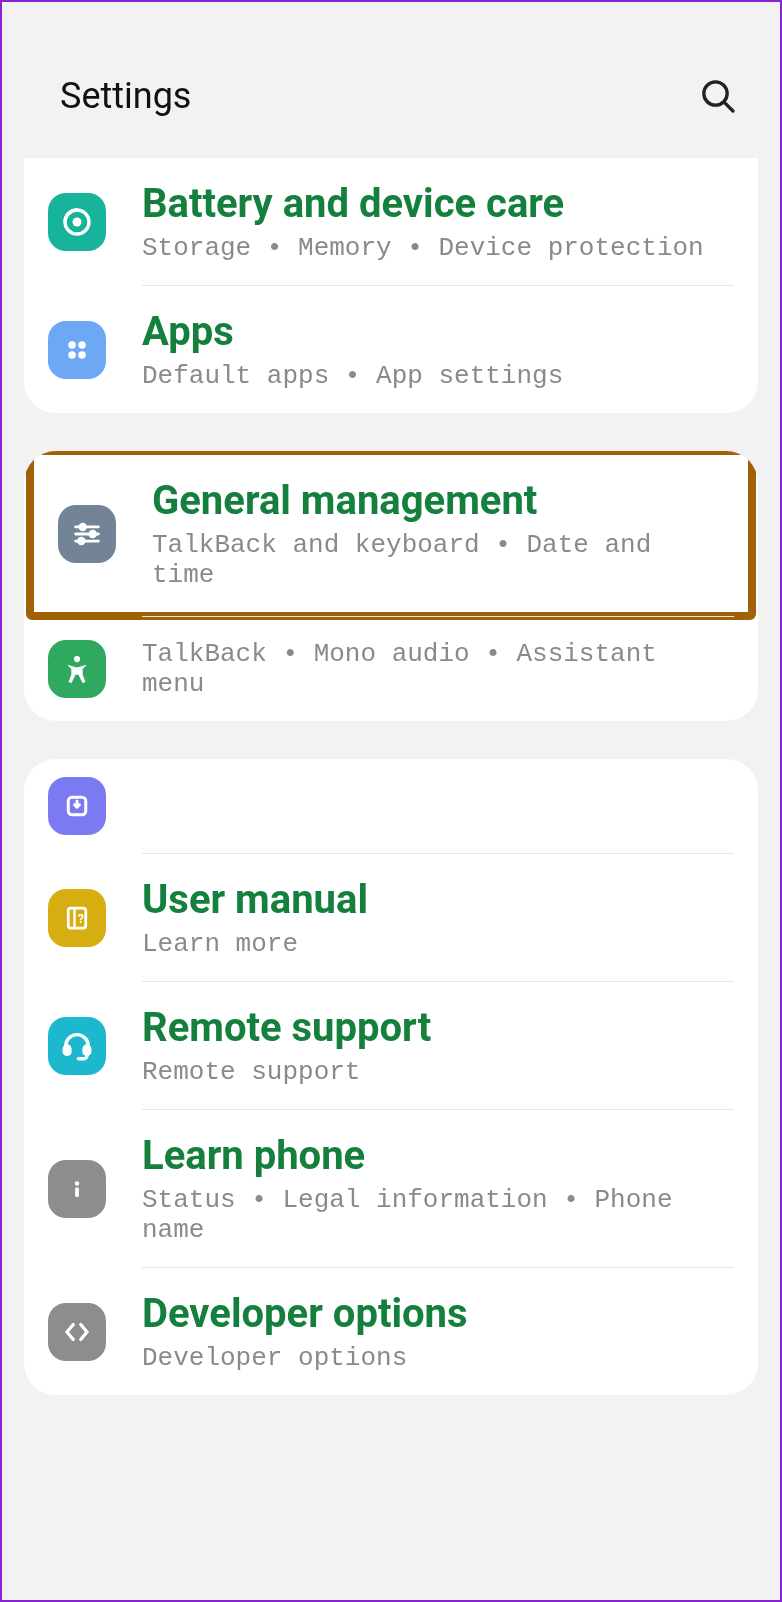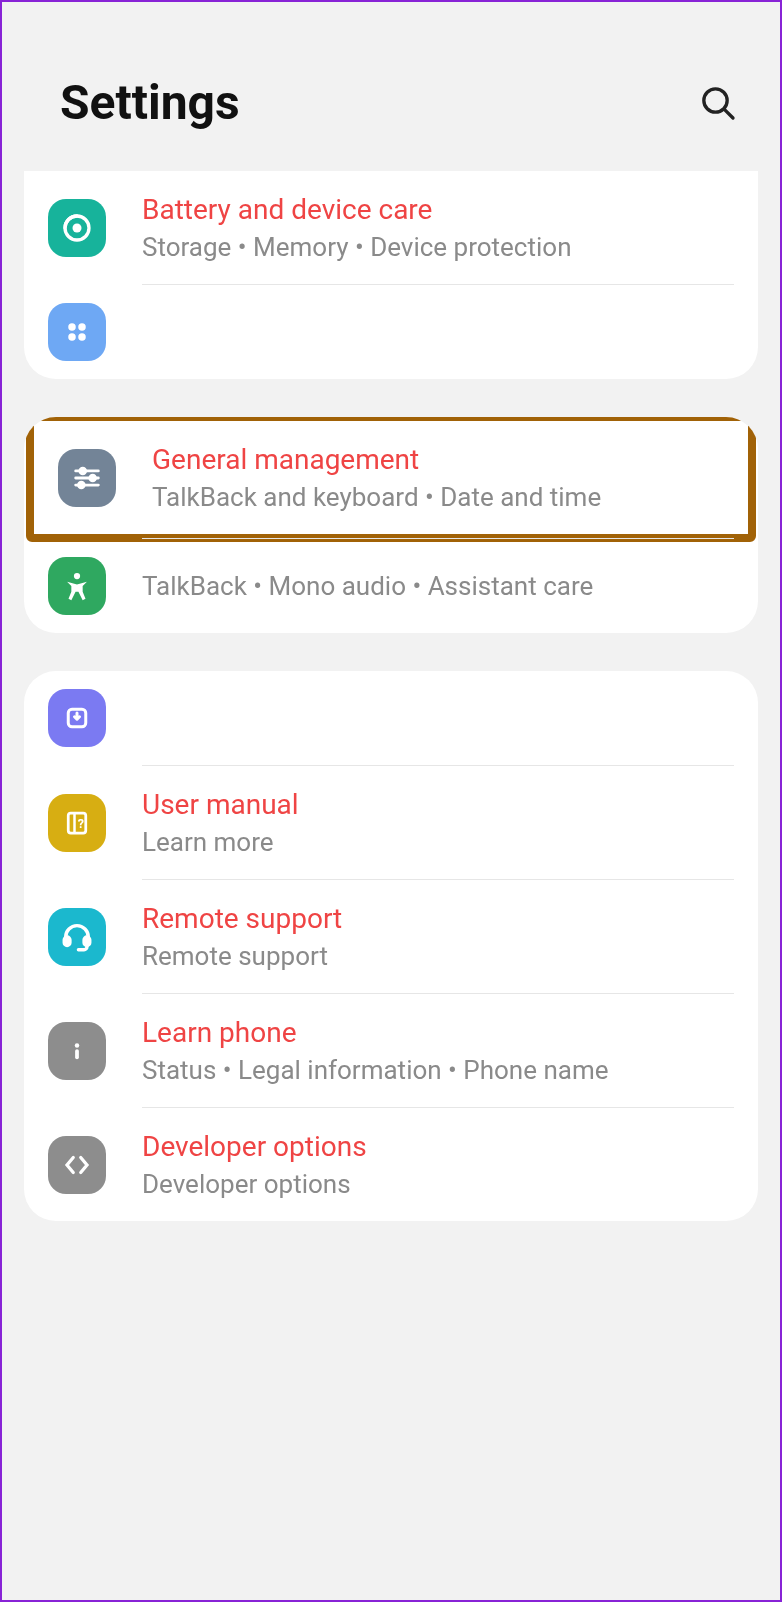--- a/index.html
+++ b/index.html
@@ -12,22 +12,22 @@
     overflow: hidden;
     position: relative;
   }
   .header {
     display: flex;
     align-items: center;
     justify-content: space-between;
     padding: 72px 40px 40px 58px;
   }
   .header-title {
-    font-size: 48px;
-    font-weight: 700;
+    font-size: 36px;
+    font-weight: 400;
     color: #111;
   }
   .search-btn {
     width: 44px;
     height: 44px;
     display: flex;
     align-items: center;
     justify-content: center;
   }
   .group {
@@ -48,28 +48,29 @@
     height: 58px;
     border-radius: 18px;
     flex-shrink: 0;
     display: flex;
     align-items: center;
     justify-content: center;
     margin-right: 36px;
   }
   .item-text { flex: 1; padding-top:4px; padding-bottom:4px;}
   .item-title {
-    font-size: 28px;
-    color: #ef4444;
-    font-weight: 400;
+    font-size: 40px;
+    color: #15803d;
+    font-weight: 700;
     margin-bottom: 6px;
   }
   .item-sub {
     font-size: 26px;
     color: #8a8a8a;
+    font-family: Liberation Mono, monospace;
   }
   .divider {
     height: 1px;
     background: #e6e6e6;
     margin-left: 118px;
     margin-right: 24px;
   }
   .highlight-wrap {
     border: 8px solid #a16207;
     border-radius: 6px;
@@ -116,20 +117,24 @@
   <div class="divider"></div>
   <div class="item">
     <div class="item-icon bg-blue">
       <svg width="30" height="30" viewBox="0 0 24 24" fill="#fff">
           <circle cx="8" cy="8" r="3"></circle>
           <circle cx="16" cy="8" r="3"></circle>
           <circle cx="8" cy="16" r="3"></circle>
           <circle cx="16" cy="16" r="3"></circle>
         </svg>
     </div>
+    <div class="item-text">
+      <div class="item-title">Apps</div>
+      <div class="item-sub">Default apps  •  App settings</div>
+    </div>
   </div>
 </div>
 
 <div class="group">
   <div class="highlight-wrap">
     <div class="item">
       <div class="item-icon bg-slate">
         <svg width="34" height="34" viewBox="0 0 24 24" fill="none" stroke="#fff" stroke-width="2" stroke-linecap="round">
           <line x1="4" y1="7" x2="20" y2="7"></line>
             <circle cx="9" cy="7" r="2" fill="#fff"></circle>
@@ -147,21 +152,21 @@
   </div>
   <div class="divider"></div>
   <div class="item">
     <div class="item-icon bg-green">
       <svg width="34" height="34" viewBox="0 0 24 24" fill="#fff">
           <circle cx="12" cy="5" r="2.2"></circle>
           <path d="M5 9l7 2 7-2-3 3v4l2 5-2 1-3-6h-2l-3 6-2-1 2-5v-4z"></path>
         </svg>
     </div>
     <div class="item-text">
-      <div class="item-sub">TalkBack  •  Mono audio  •  Assistant care</div>
+      <div class="item-sub">TalkBack  •  Mono audio  •  Assistant menu</div>
     </div>
   </div>
 </div>
 
 <div class="group" style="margin-bottom:0;">
   <div class="item">
     <div class="item-icon bg-indigo">
       <svg width="30" height="30" viewBox="0 0 24 24" fill="none" stroke="#fff" stroke-width="2.4" stroke-linecap="round">
           <rect x="5" y="5" width="14" height="14" rx="3"></rect>
           <path d="M12 8v5m0 0l-2-2m2 2l2-2"></path>

